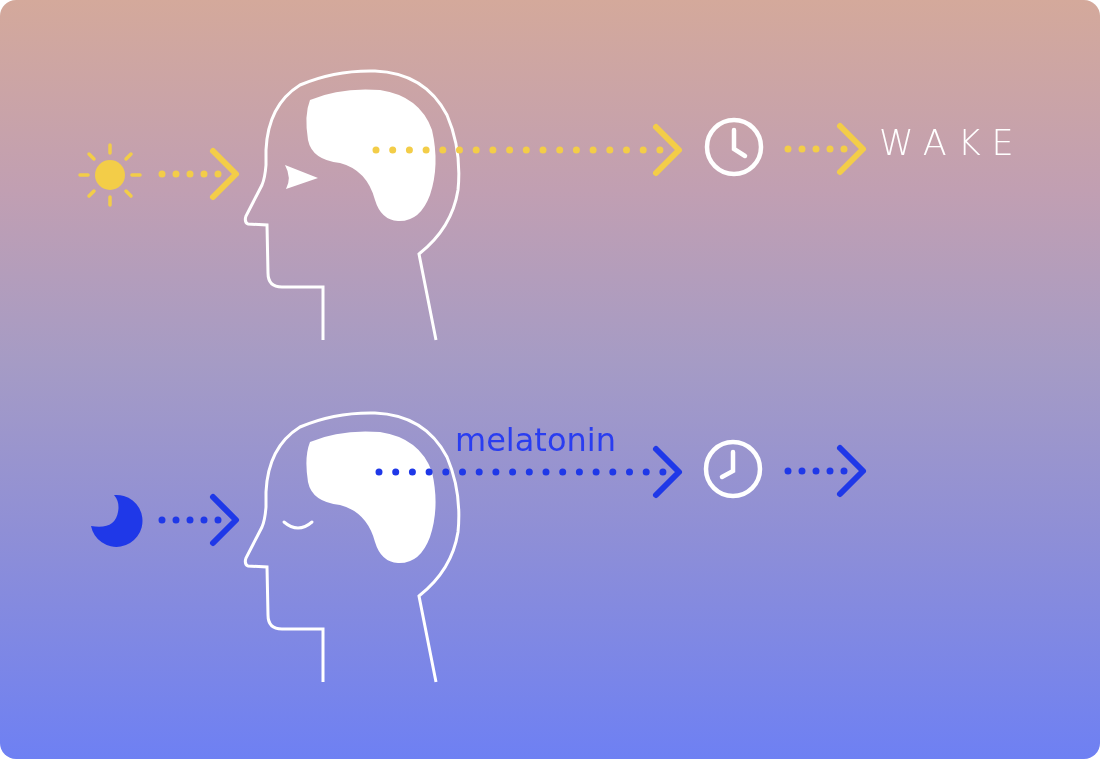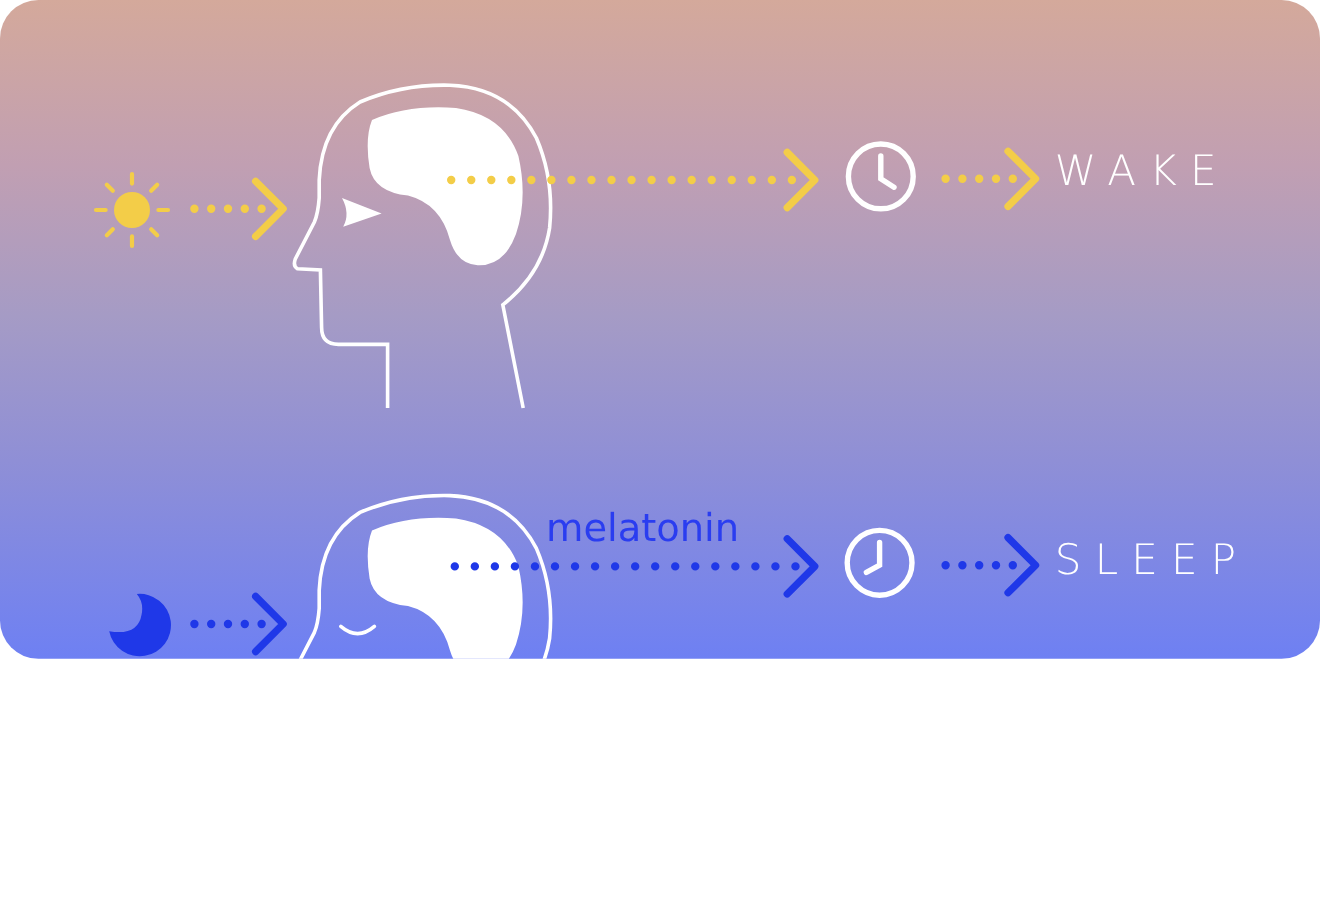--- a/index.html
+++ b/index.html
@@ -6,22 +6,22 @@
       margin: 0;
       padding: 0;
       background: #ffffff;
       width: 1100px;
       height: 759px;
       overflow: hidden;
     }
     .card {
       position: relative;
       width: 1100px;
-      height: 549px;
-      border-radius: 32px;
+      height: 759px;
+      border-radius: 16px;
       overflow: hidden;
       background: linear-gradient(to bottom, #d4a99b 0%, #c19fb2 25%, #a59bc5 48%, #8f8fd6 70%, #6e80f3 100%);
     }
     .card svg.art {
       position: absolute;
       left: 0;
       top: 0;
       width: 1100px;
       height: 759px;
     }
@@ -122,14 +122,13 @@
 
       <g stroke="#1f38e8" stroke-linecap="round" fill="none">
         <line x1="788" y1="471" x2="853" y2="471" stroke-width="7" stroke-dasharray="0 14"></line>
         <polyline points="840,448 863,471 840,494" stroke-width="6" stroke-linejoin="round"></polyline>
       </g>
     </g>
   </svg>
 
   <div class="label wake">WAKE</div>
   <div class="caption">melatonin</div>
-  <div class="label sleep">SLEEP</div>
 </div>
 
 </body></html>

